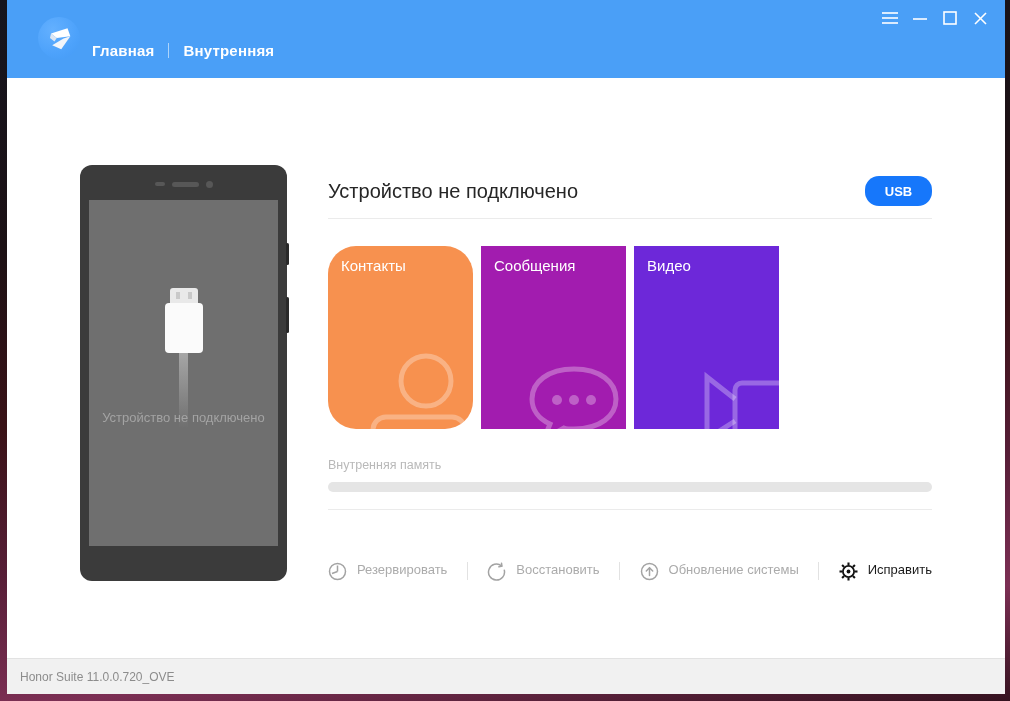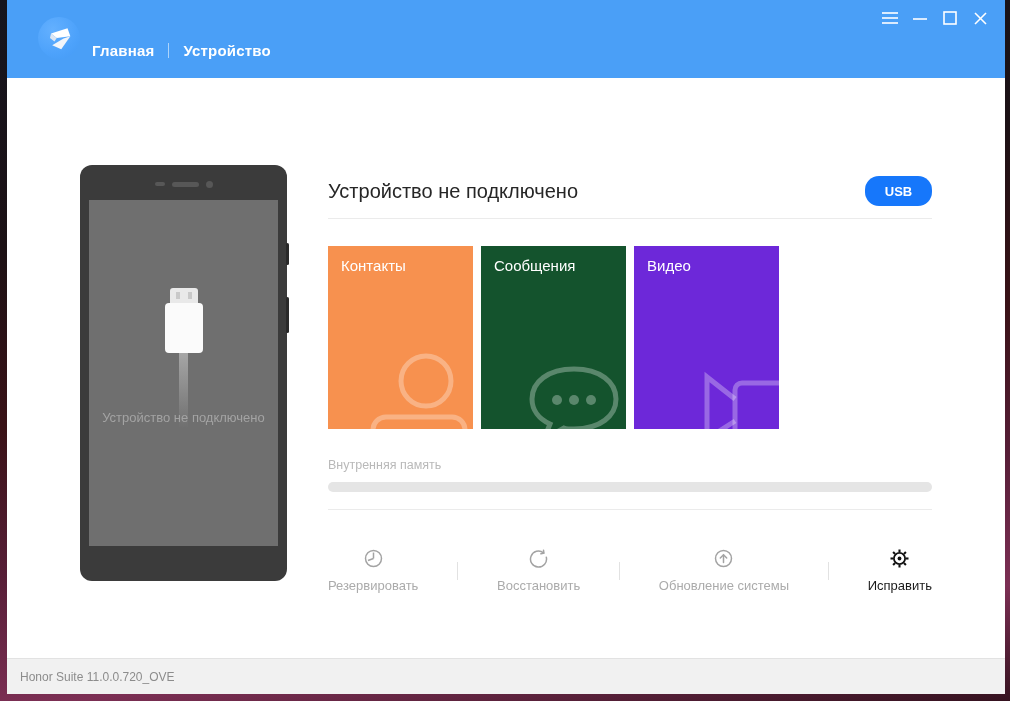--- a/index.html
+++ b/index.html
@@ -63,21 +63,21 @@
   .tile-label { position:absolute; left:13px; top:11px; color:#ffffff; font-size:15px; }
   .tile-icon { position:absolute; stroke:rgba(255,255,255,.30); fill:none; stroke-width:5; }
 
   .storage { display:flex; gap:6px; margin-top:29px; }
   .storage-col { flex:1; }
   .storage-label { font-size:12.5px; color:#b9b9b9; }
   .storage-bar { margin-top:10px; height:10px; border-radius:5px; background:#e5e5e5; overflow:hidden; }
   .storage-fill { height:100%; background:#4a9ff7; border-radius:5px; }
 
   .actions { display:flex; align-items:center; justify-content:space-between; margin-top:46px; height:30px; }
-  .action { display:flex; align-items:center; gap:10px; cursor:pointer;flex-direction:column; }
+  .action { display:flex; align-items:flex-start; gap:10px; cursor:pointer; }
   .action span { font-size:13px; }
   .action.disabled span { color:#ababab; }
   .action.disabled svg { stroke:#a3a3a3; }
   .action.enabled span { color:#1a1a1a; }
   .action.enabled svg { stroke:#111111; }
   .action-divider { width:1px; height:18px; background:#e2e2e2; }
 
   
   .footer { position:absolute; left:0; right:0; bottom:0; height:36px; background:#f1f1f1;
             border-top:1px solid #e2e2e2; display:flex; align-items:center; }
@@ -96,21 +96,21 @@
         <polygon points="16,22 26,30 22,36 14,30" fill="#dde6f2"></polygon>
       </svg>
     </div>
     <div class="tabs">
       <div class="tab">
         <span>Главная</span>
         <div class="tab-dot"></div>
       </div>
       <div class="tab-sep"></div>
       <div class="tab">
-        <span>Устройство</span>
+        <span>Внутренняя</span>
       </div>
     </div>
     <div class="win-controls">
       <div class="wc">
         <svg width="16" height="12" viewBox="0 0 16 12">
             <g stroke="#ffffff" stroke-width="1.6">
               <line x1="0" y1="1" x2="16" y2="1"></line>
               <line x1="0" y1="6" x2="16" y2="6"></line>
               <line x1="0" y1="11" x2="16" y2="11"></line>
             </g>
@@ -159,28 +159,28 @@
 
     <div class="panel">
 
       <div class="title-row">
         <div class="page-title">Устройство не подключено</div>
         <button class="usb-btn" style="background-color: rgb(22, 119, 251);">USB</button>
       </div>
       <div class="hdivider"></div>
 
       <div class="tiles">
-        <div class="tile" style="background-color: rgb(247, 145, 79);">
+        <div class="tile" style="background-color: rgb(247, 145, 79); border-radius: 28px;">
           <span class="tile-label">Контакты</span>
           <svg class="tile-icon" style="right:-6px;bottom:-32px;" width="120" height="110" viewBox="0 0 120 110">
             <circle cx="67" cy="30" r="25"></circle>
             <rect x="14" y="66" width="92" height="70" rx="13"></rect>
           </svg>
         </div>
-        <div class="tile" style="background-color: #14532d;">
+        <div class="tile" style="background-color: #a21caf;">
           <span class="tile-label">Сообщения</span>
           <svg class="tile-icon" style="right:2px;bottom:-14px;" width="100" height="80" viewBox="0 0 100 80">
             <path d="M50 6 C24 6 8 19 8 36 C8 47 15 56 26 61 L20 76 L40 65 C43 66 46 66 50 66 C76 66 92 53 92 36 C92 19 76 6 50 6 Z"></path>
             <g fill="rgba(255,255,255,.30)" stroke="none">
               <circle cx="33" cy="37" r="5"></circle>
                 <circle cx="50" cy="37" r="5"></circle>
                 <circle cx="67" cy="37" r="5"></circle>
             </g>
           </svg>
         </div>

